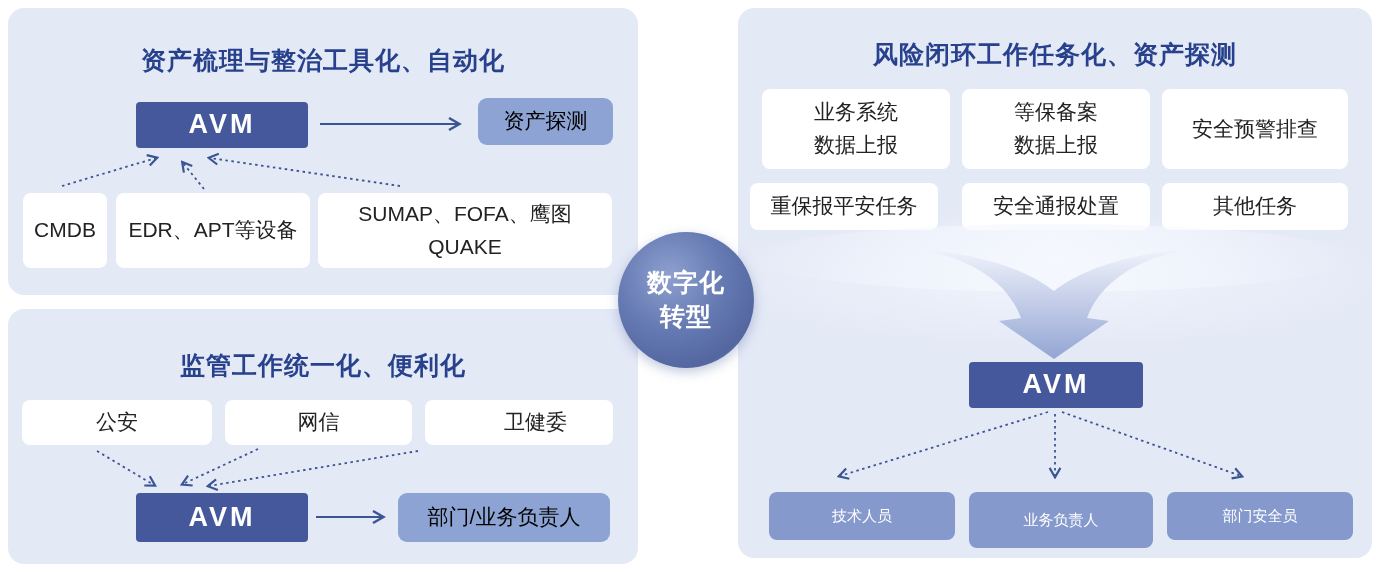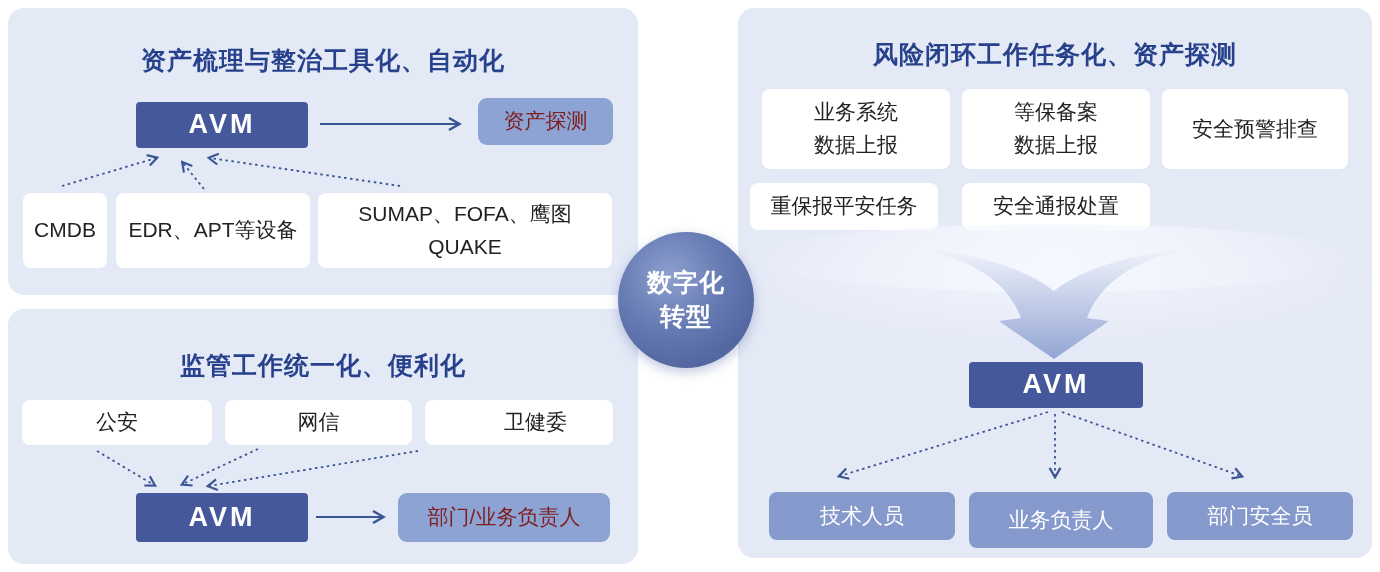--- a/index.html
+++ b/index.html
@@ -49,28 +49,28 @@
     font-size:21px;
   }
   .dark-box{
     background:var(--dark-box);
     color:#ffffff;
     font-size:27px;font-weight:700;letter-spacing:3px;
     border-radius:4px;
   }
   .light-box{
     background:var(--light-box);
-    color:#7f1d1d;
+    color:#000000;
     font-size:21px;
     border-radius:9px;
   }
   .role-box{
     background:var(--role-box);
     color:#ffffff;
-    font-size:21px;
+    font-size:15px;
     border-radius:8px;
   }
   #center-circle{
     position:absolute;
     left:618px;top:232px;width:136px;height:136px;
     border-radius:50%;
     background:radial-gradient(circle at 38% 32%, #8ea0cf 0%, #6478b1 45%, #53669f 75%, #7f90c3 96%, #aab7de 100%);
     display:flex;flex-direction:column;align-items:center;justify-content:center;
     color:#ffffff;font-size:25px;font-weight:700;line-height:1.35;
     letter-spacing:1px;
@@ -116,20 +116,21 @@
   <div class="box white-box two-line" style="left:224px;top:81px;width:188px;height:80px;">
     <span>等保备案</span>
     <span>数据上报</span>
   </div>
   <div class="box white-box" style="left:424px;top:81px;width:186px;height:80px;">
     <span>安全预警排查</span>
   </div>
 
   <div class="box white-box" style="left:12px;top:175px;width:188px;height:47px;">重保报平安任务</div>
   <div class="box white-box" style="left:224px;top:175px;width:188px;height:47px;">安全通报处置</div>
+  <div class="box white-box" style="left:424px;top:175px;width:186px;height:47px;">其他任务</div>
 
   <div class="box dark-box" style="left:231px;top:354px;width:174px;height:46px;">AVM</div>
 
   <div class="box role-box" style="left:31px;top:484px;width:186px;height:48px;">技术人员</div>
   <div class="box role-box" style="left:231px;top:484px;width:184px;height:56px;">业务负责人</div>
   <div class="box role-box" style="left:429px;top:484px;width:186px;height:48px;">部门安全员</div>
 </div>
 
 <div id="center-circle">
   <span>数字化</span>

